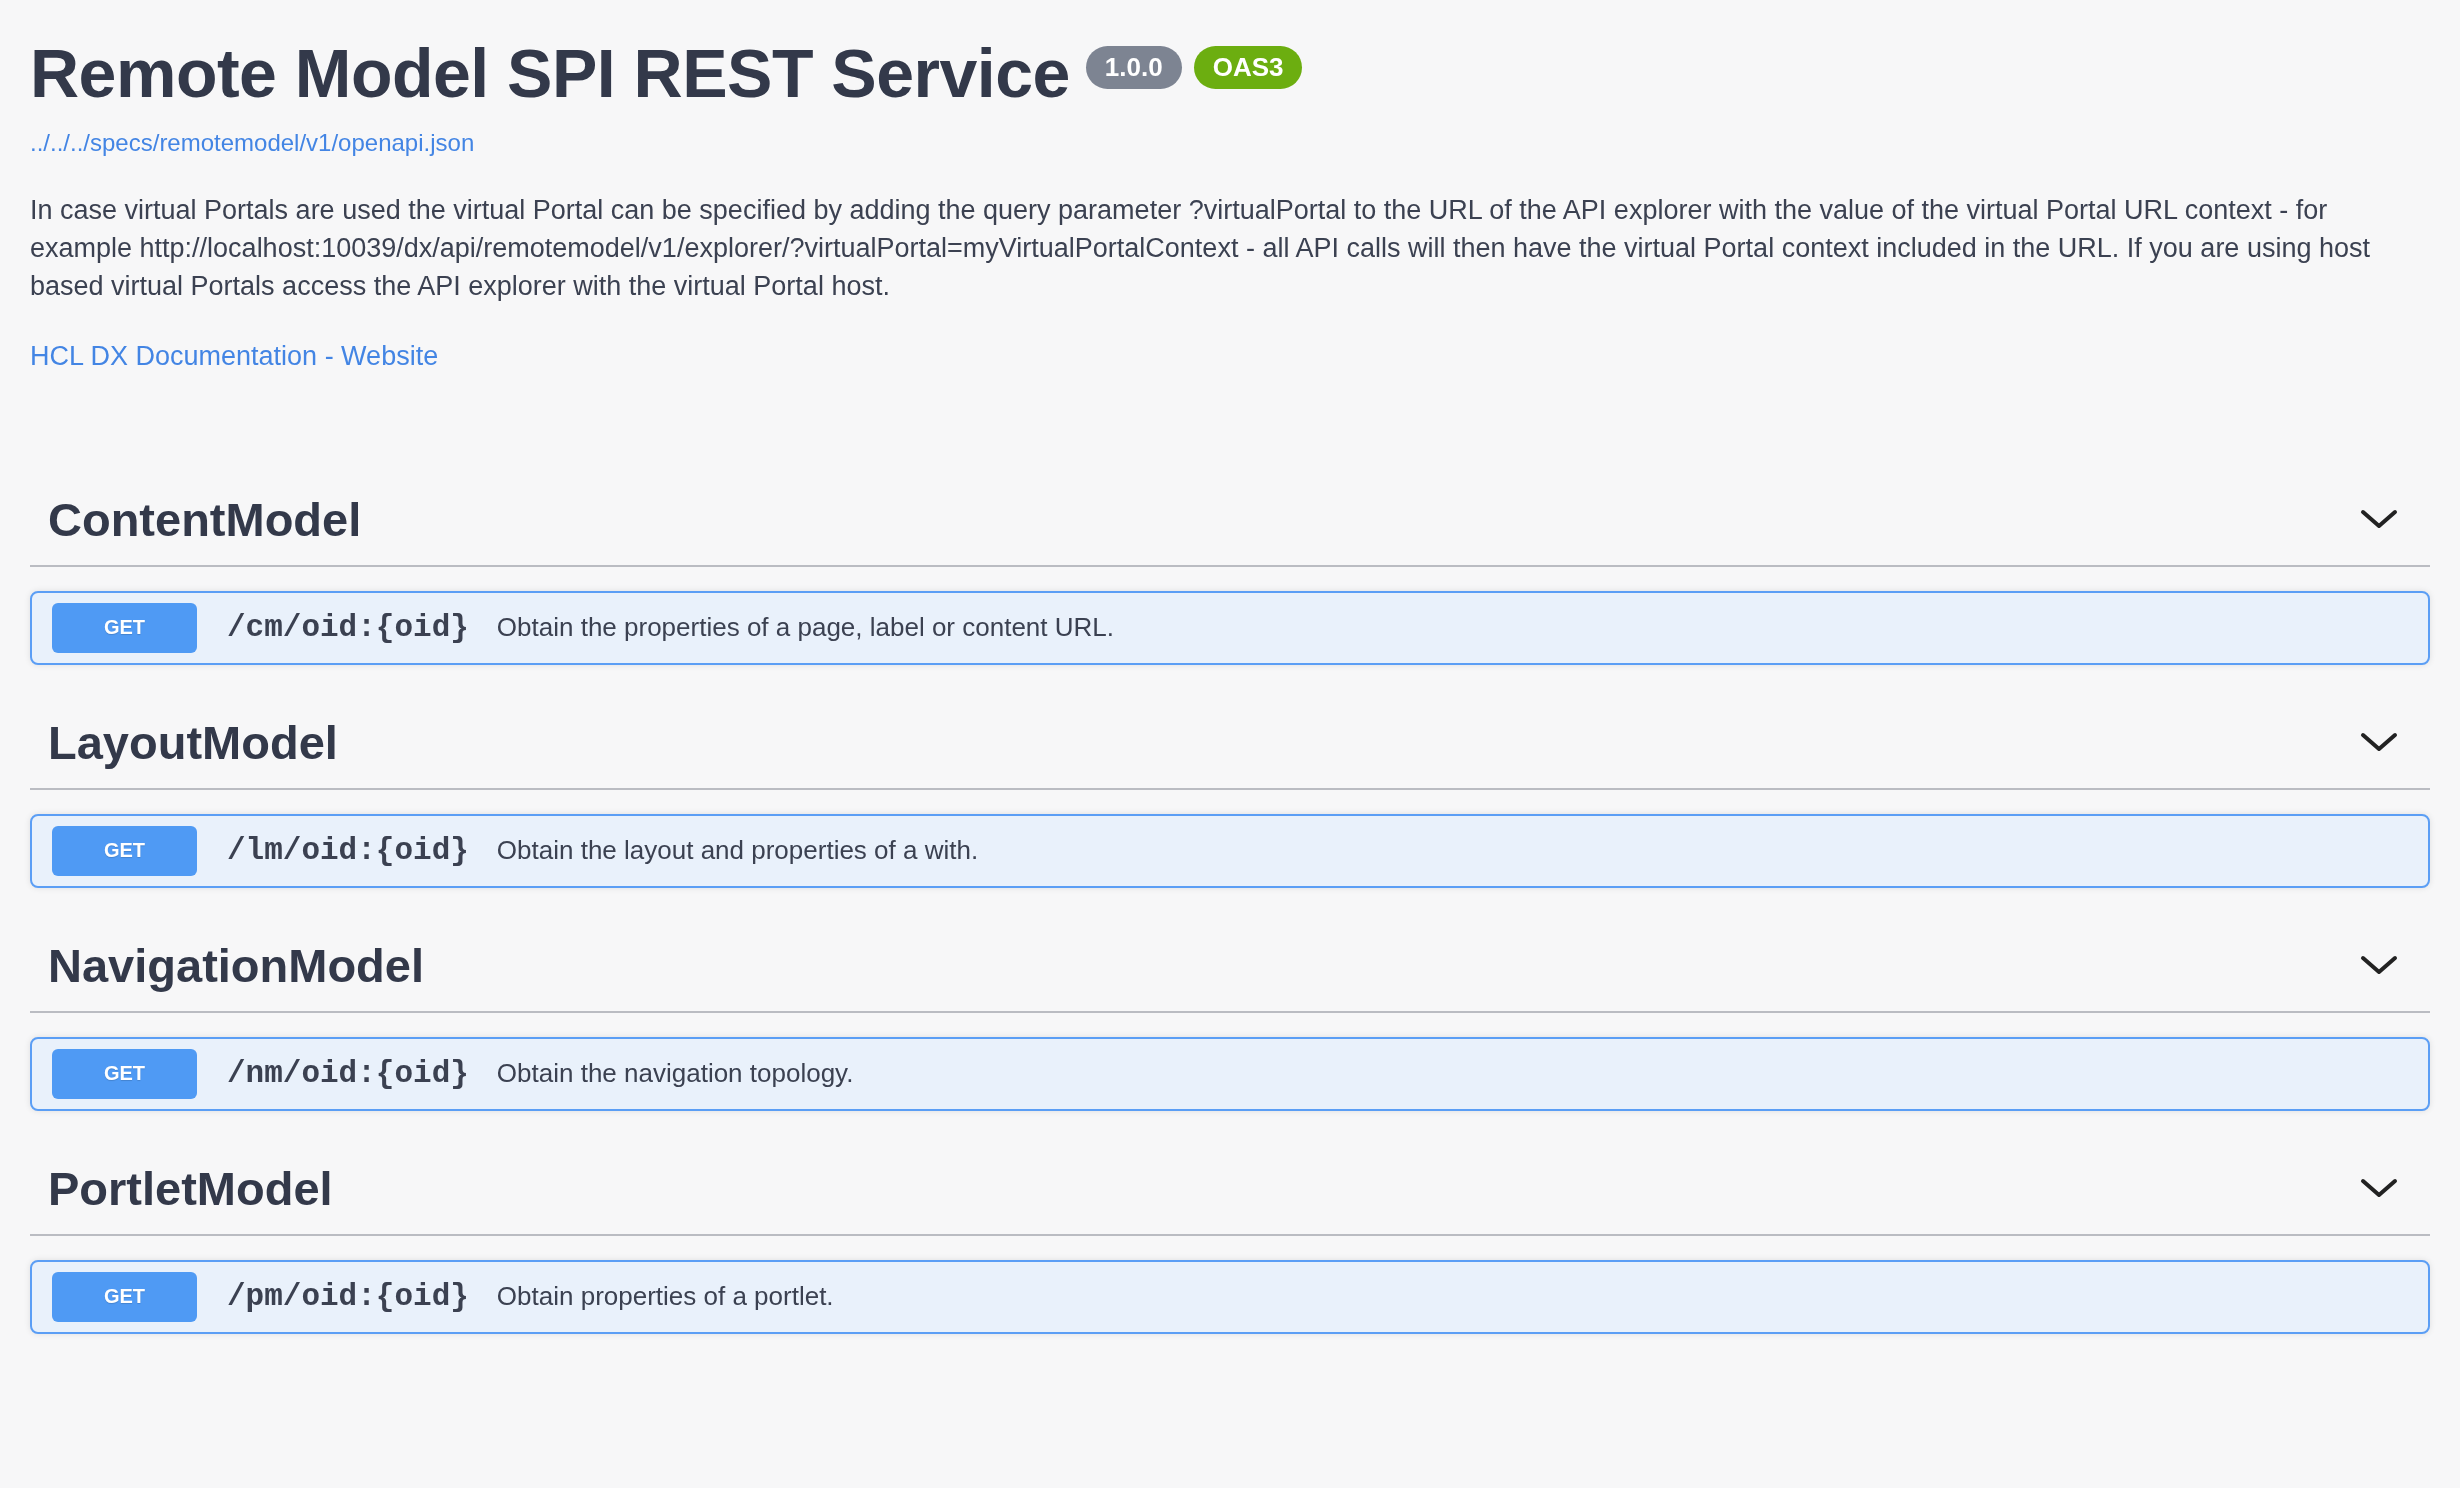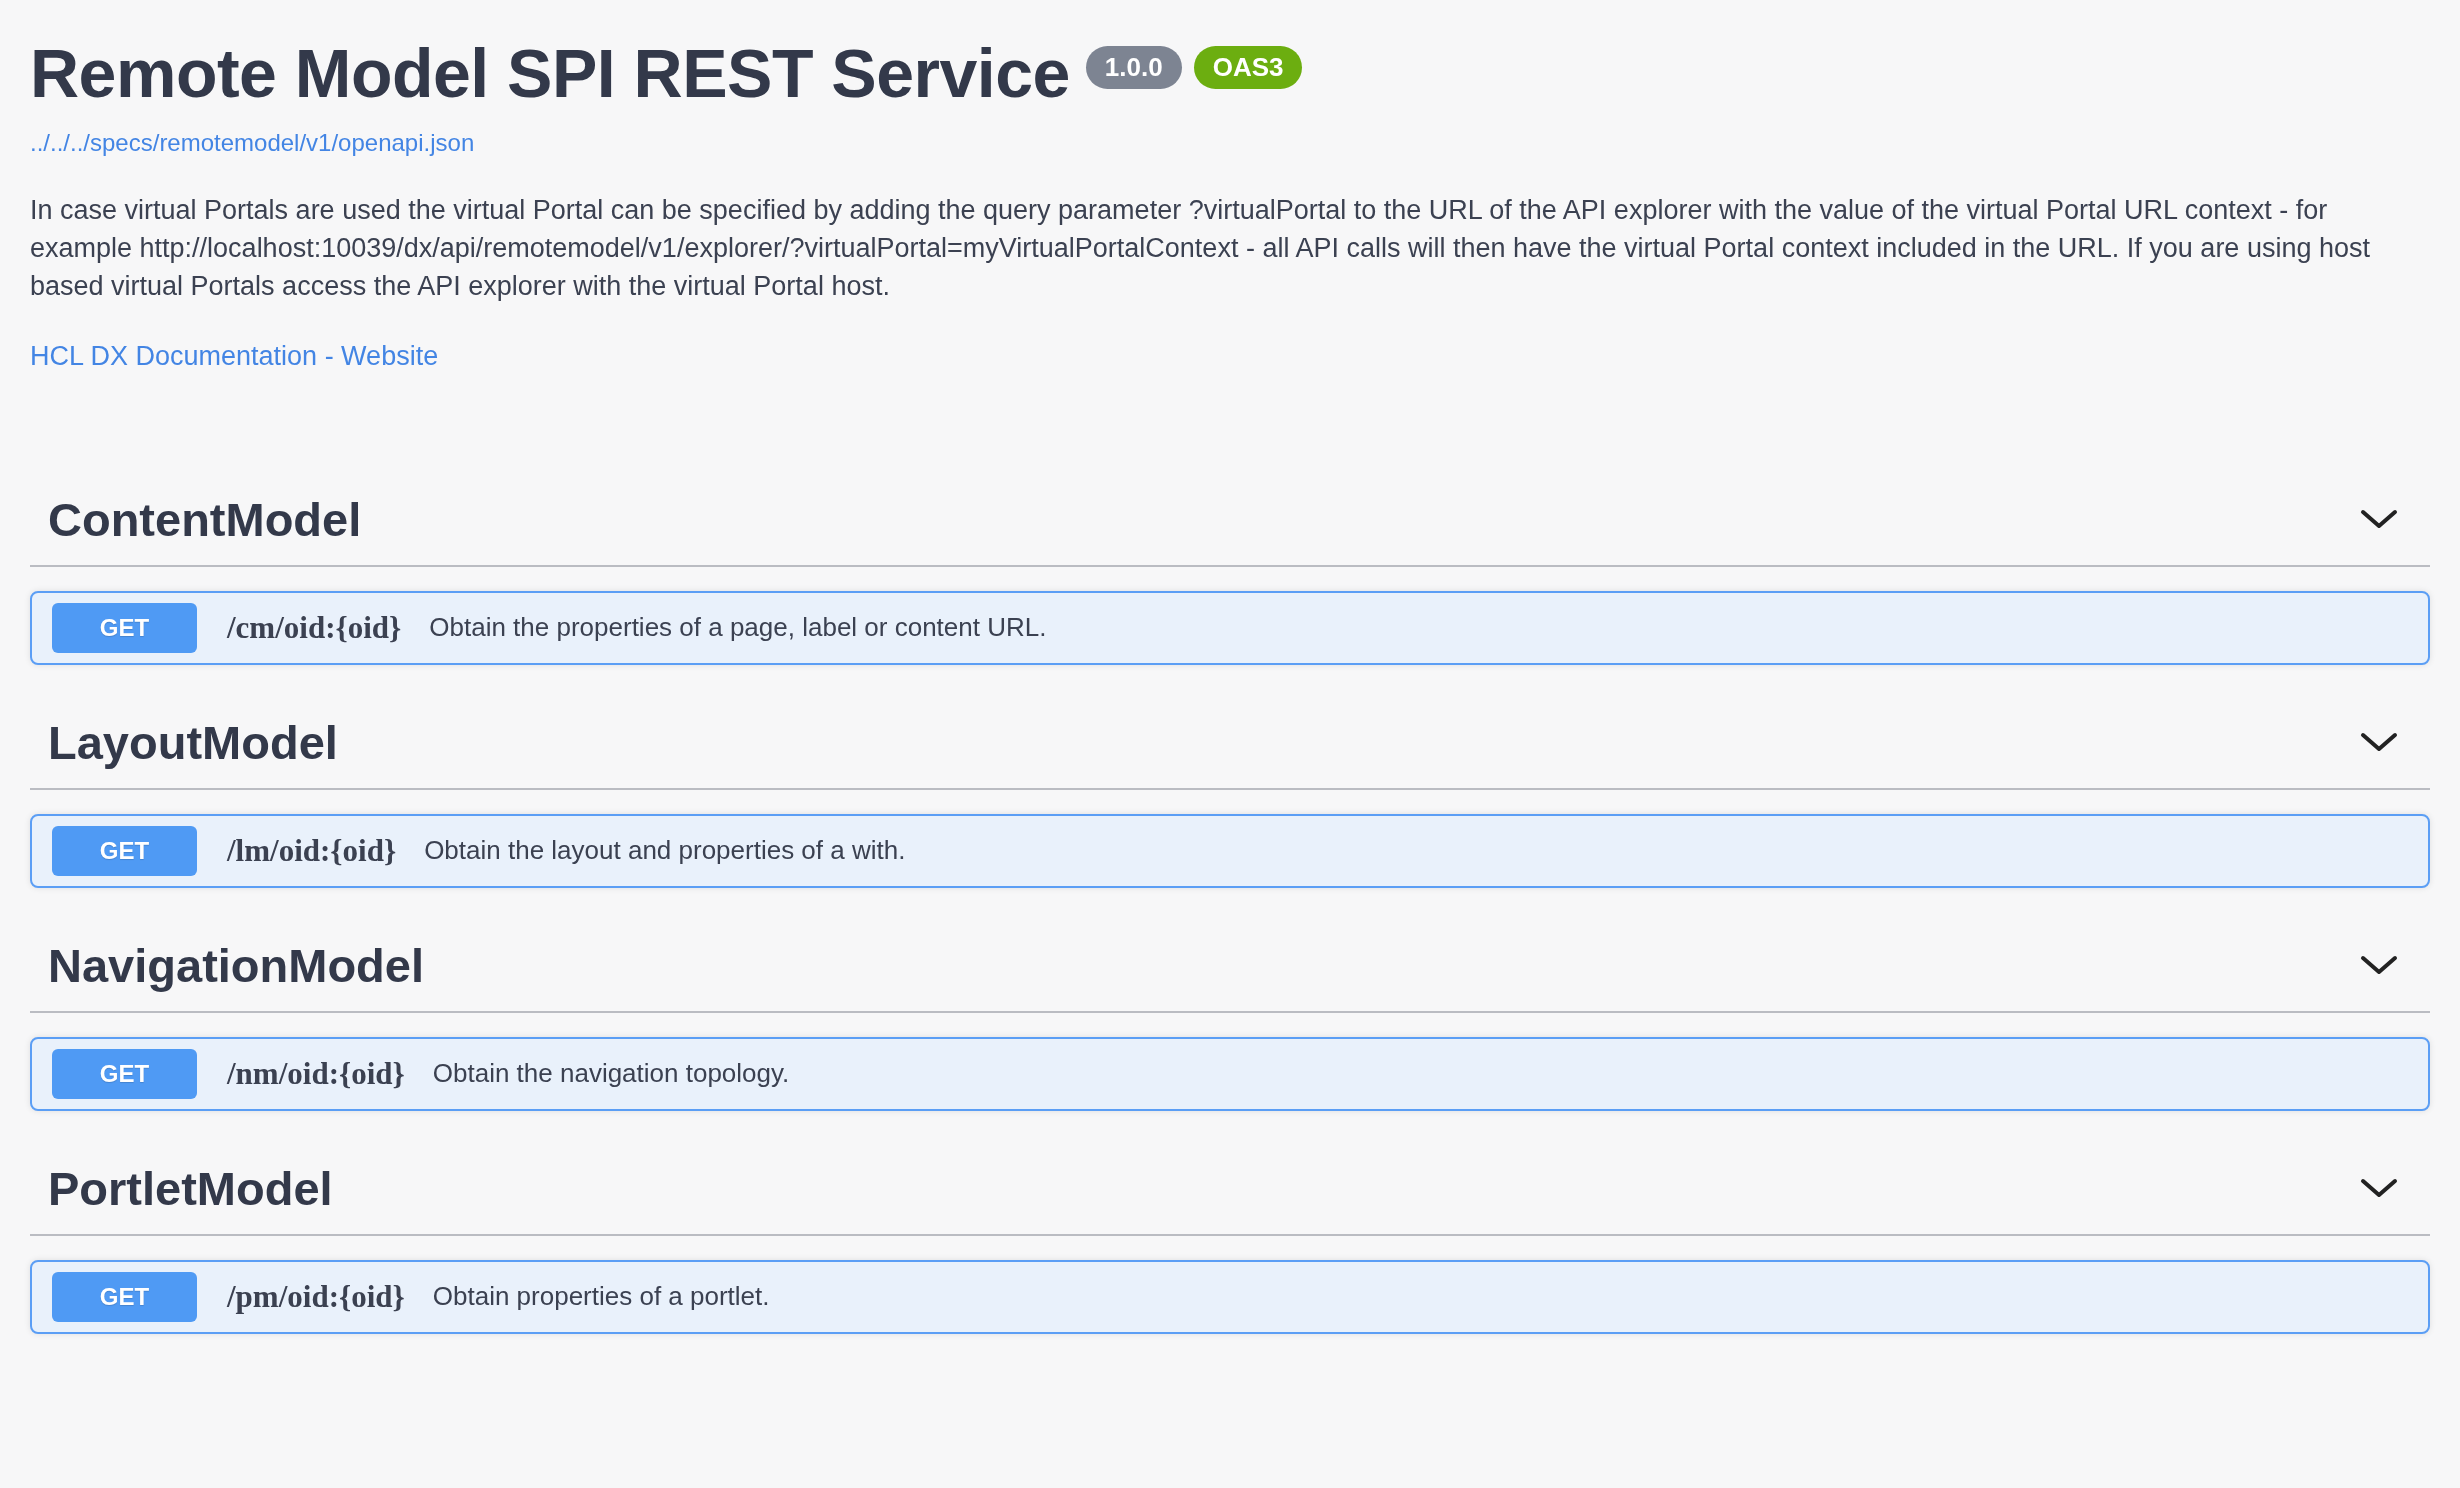--- a/index.html
+++ b/index.html
@@ -91,26 +91,26 @@
   .method {
     min-width: 145px;
     height: 50px;
     display: flex;
     align-items: center;
     justify-content: center;
     background: #4f9af4;
     color: #ffffff;
     border-radius: 6px;
     font-weight: 700;
-    font-size: 24px;
+    font-size: 20px;
     text-shadow: 0 1px 1px rgba(0, 0, 0, 0.15);
   }
   .path {
     margin-left: 30px;
-    font-family: Liberation Serif, serif;
+    font-family: Liberation Mono, monospace;
     font-weight: 700;
     font-size: 31px;
     color: #3b4151;
     white-space: nowrap;
   }
   .summary {
     margin-left: 28px;
     font-size: 26px;
     color: #3b4151;
   }

